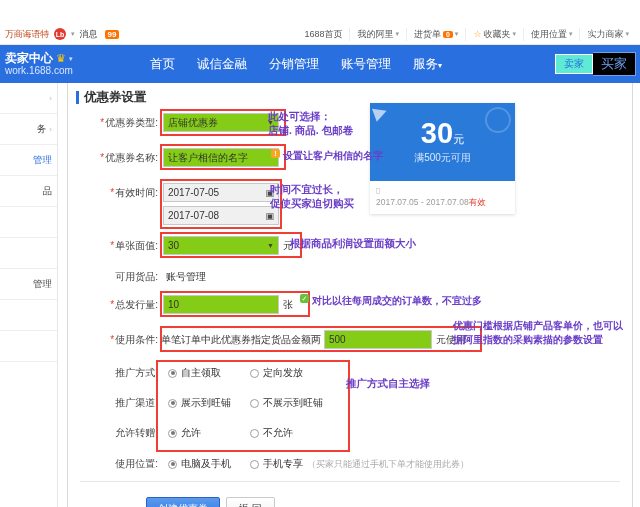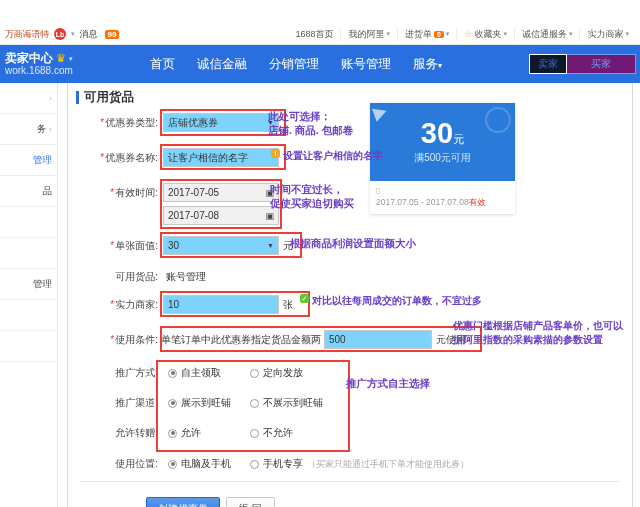--- a/index.html
+++ b/index.html
@@ -55,26 +55,26 @@
   .nav-brand { padding-left:5px; width:150px; color:#fff; line-height:1.1; }
   .nav-brand .bn { font-size:12px; font-weight:bold; display:flex; align-items:center; gap:3px;}
   .crown { color:#ffcc00; font-size:11px; }
   .nav-brand .bu { font-size:10px; color:#d8e6ff; }
   .nav-links { display:flex; align-items:center; gap:22px; font-size:12.5px; color:#fff; }
   .nav-links span { cursor:pointer; }
   .nav-right {
     margin-left:auto; padding-right:4px; display:flex; align-items:center; gap:0;
   }
   .seller-btn {
-    background:#0f172a; color:#2a6fe0; font-size:10px;
+    background:#5eead4; color:#2a6fe0; font-size:10px;
     padding:2px 8px; border:1px solid #fff;
   }
   .seller-btn2 {
-    background:#701a75; color:#6fa0ee; font-size:10px;
-    padding:2px 24px; border:1px solid #6fa0ee; border-left:none;
+    background:#000000; color:#6fa0ee; font-size:13px;
+    padding:2px 8px; border:1px solid #6fa0ee; border-left:none;
   }
 
   
   .sidebar {
     position:absolute; left:0; top:59px; width:58px; height:448px;
     background:#fff; border-right:1px solid #e6e6e6;
     font-size:9.5px; color:#333;
   }
   .sb-item {
     height:31px; border-bottom:1px solid #eeeeee;
@@ -101,21 +101,21 @@
   .title-bar { width:3px; height:13px; background:#2a6fe0; display:inline-block; }
 
   
   .frow { position:absolute; display:flex; align-items:center; }
   .flabel {
     font-size:10px; color:#444; text-align:right;
     white-space:nowrap;
   }
   .req { color:#e23b2e; margin-right:1px; }
   .fld {
-    border:1px solid #c8c8c8; background:#7dd3fc; height:19px;
+    border:1px solid #c8c8c8; background:#84cc16; height:19px;
     font-size:10px; color:#333; display:flex; align-items:center;
     padding:0 4px;
   }
   .fld.grey { background:#f0f0f0; }
   .sel-caret {
     margin-left:auto; font-size:7px; color:#444;
   }
   .unit { font-size:10px; color:#333; margin-left:4px; }
 
   .redbox {
@@ -217,21 +217,21 @@
         <span>进货单</span>
         <span class="cart-count">0</span>
         <span class="caret">▾</span>
       </span>
       <span class="ti">
         <span class="star">☆</span>
         <span>收藏夹</span>
         <span class="caret">▾</span>
       </span>
       <span class="ti">
-        <span>诚信通服务</span>
+        <span>使用位置</span>
         <span class="caret">▾</span>
       </span>
       <span class="ti">
         <span>实力商家</span>
         <span class="caret">▾</span>
       </span>
     </div>
   </div>
 
   <div class="navbar">
@@ -288,21 +288,21 @@
     <div class="sb-item">
       <span></span>
     </div>
   </div>
 
   <div class="content">
     <div class="panel">
 
       <div class="panel-title">
         <span class="title-bar"></span>
-        <span>可用货品</span>
+        <span>优惠券设置</span>
       </div>
 
       <div class="frow" style="left:24px; top:30px;">
         <span class="flabel" style="width:66px;">
           <span class="req">*</span><span>优惠券类型:</span>
         </span>
         <span class="fld" style="width:116px; margin-left:5px;">
           <span>店铺优惠券</span>
           <span class="sel-caret">▼</span>
         </span>
@@ -348,21 +348,21 @@
       </div>
       <div class="redbox" style="left:92px; top:149px; width:142px; height:26px;"></div>
 
       <div class="frow" style="left:24px; top:187px;">
         <span class="flabel" style="width:66px;">可用货品:</span>
         <span style="font-size:10px;color:#333;margin-left:8px;">账号管理</span>
       </div>
 
       <div class="frow" style="left:24px; top:212px;">
         <span class="flabel" style="width:66px;">
-          <span class="req">*</span><span>实力商家:</span>
+          <span class="req">*</span><span>总发行量:</span>
         </span>
         <span class="fld" style="width:116px; margin-left:5px;">
           <span>10</span>
         </span>
         <span class="unit">张</span>
       </div>
       <div class="redbox" style="left:92px; top:208px; width:150px; height:26px;"></div>
 
       <div class="frow" style="left:24px; top:247px;">
         <span class="flabel" style="width:66px;">

